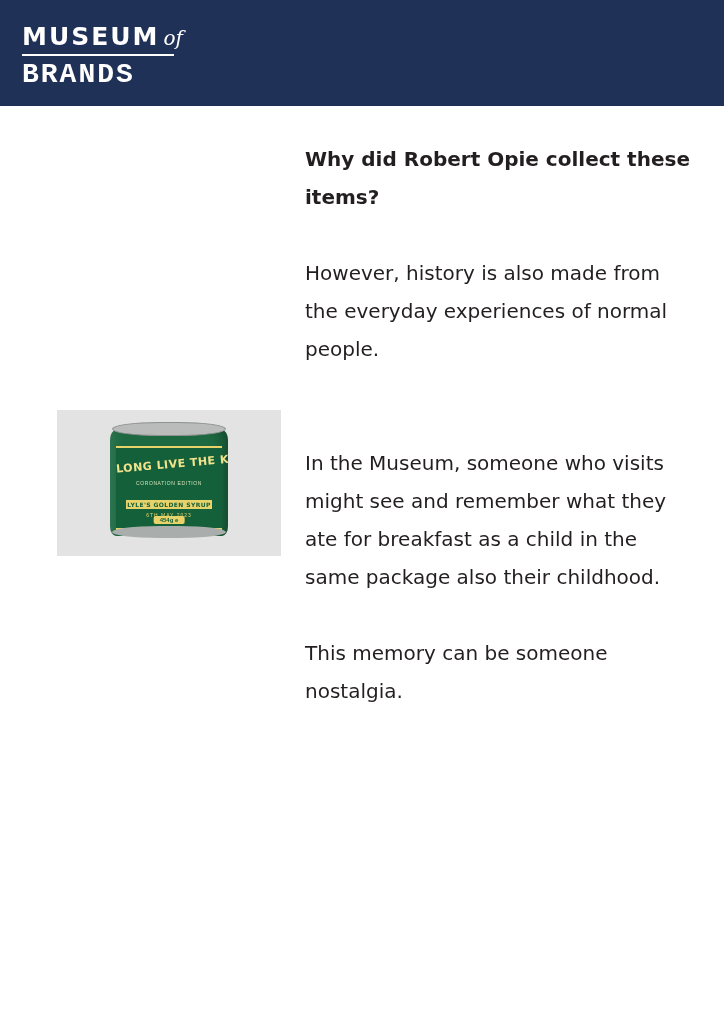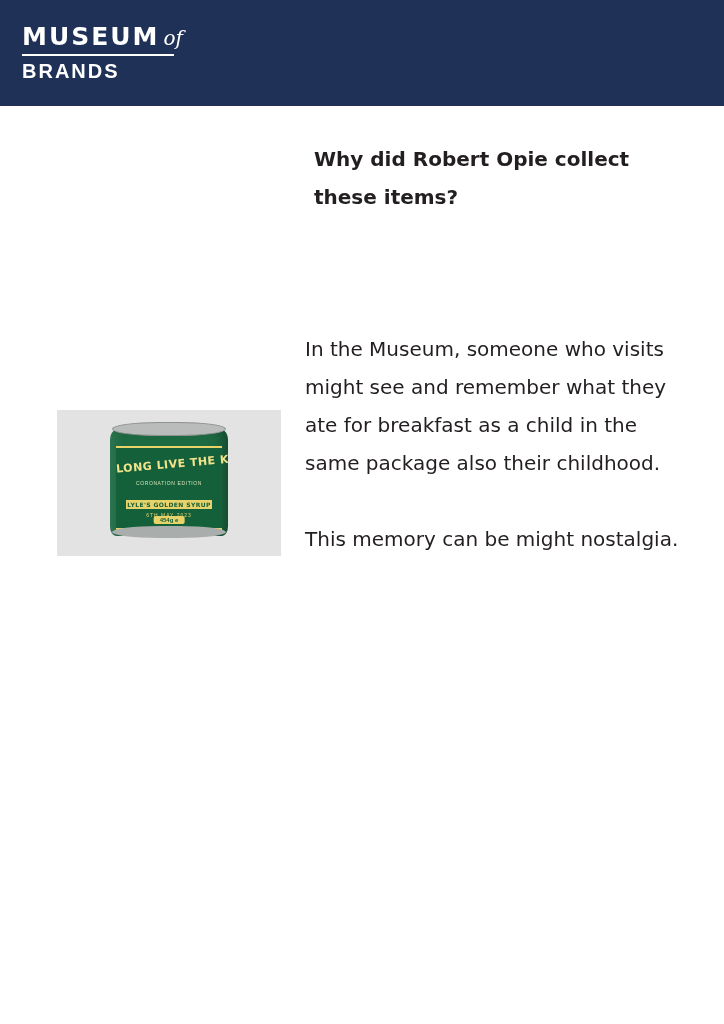--- a/index.html
+++ b/index.html
@@ -50,23 +50,23 @@
     padding-left: 4px;
   }
   .logo-rule {
     display: block;
     width: 152px;
     height: 2px;
     background: #ffffff;
     margin: 5px 0 5px 0;
   }
   .logo-line2 {
-    font-family: Liberation Sans, sans-serif;
-    font-weight: bold;
-    font-size: 20px;
+    font-family: Liberation Mono, monospace;
+    font-weight: bold;
+    font-size: 28px;
     letter-spacing: 2.0px;
     display: block;
     white-space: nowrap;
   }
 
   
   .content {
     position: absolute;
     top: 106px;
     left: 0;
@@ -208,21 +208,20 @@
   }
   .para {
     font-family: "DejaVu Sans", sans-serif;
     font-size: 20px;
     line-height: 38px;
     margin: 0 0 0 0;
     color: #231f20;
   }
   .para.heading {
     font-weight: bold;
-    margin-left: 9px;
   }
   .spacer {
     height: 38px;
   }
 </style>
 </head>
 <body>
 
 <div class="header">
   <div class="logo">
@@ -246,20 +245,21 @@
         </div>
       </div>
       <div class="tin-top"></div>
       <div class="tin-bottom"></div>
     </div>
   </div>
 
   <div class="textcol">
     <p class="para heading">Why did Robert Opie collect these items?</p>
     <div class="spacer"></div>
+    <p class="para">However, history is also made from the everyday experiences of normal people.</p>
     <div class="spacer"></div>
     <div class="spacer"></div>
     <p class="para">In the Museum, someone who visits might see and remember what they ate for breakfast as a child in the same package also their childhood.</p>
     <div class="spacer"></div>
-    <p class="para">This memory can be might nostalgia.</p>
+    <p class="para">This memory can be someone nostalgia.</p>
   </div>
 
 </div>
 
 </body></html>

